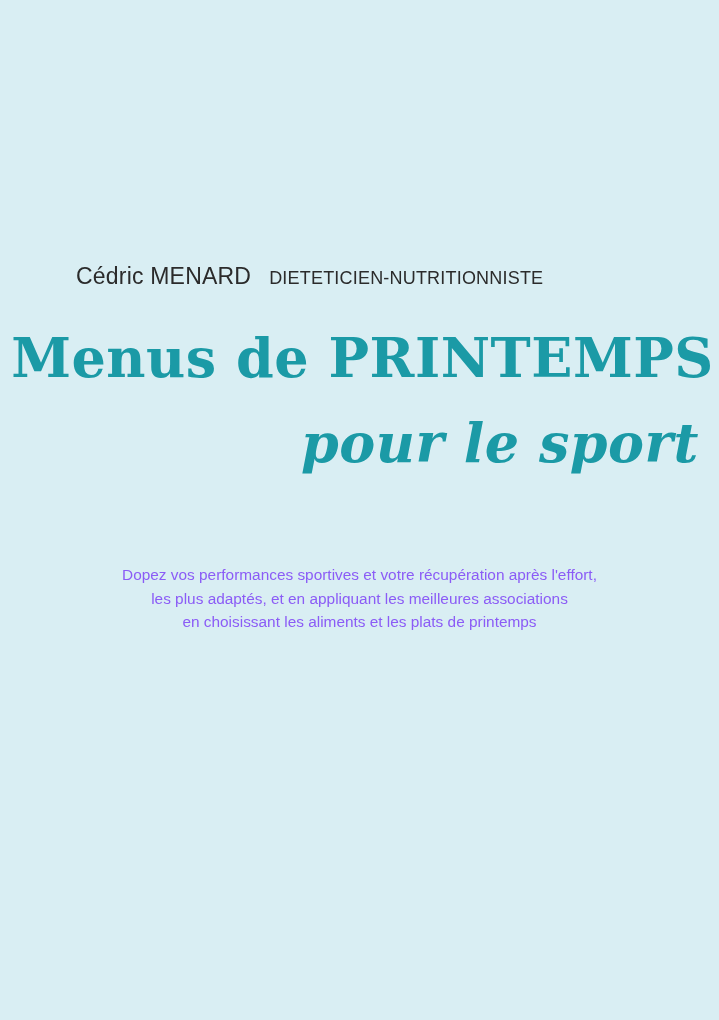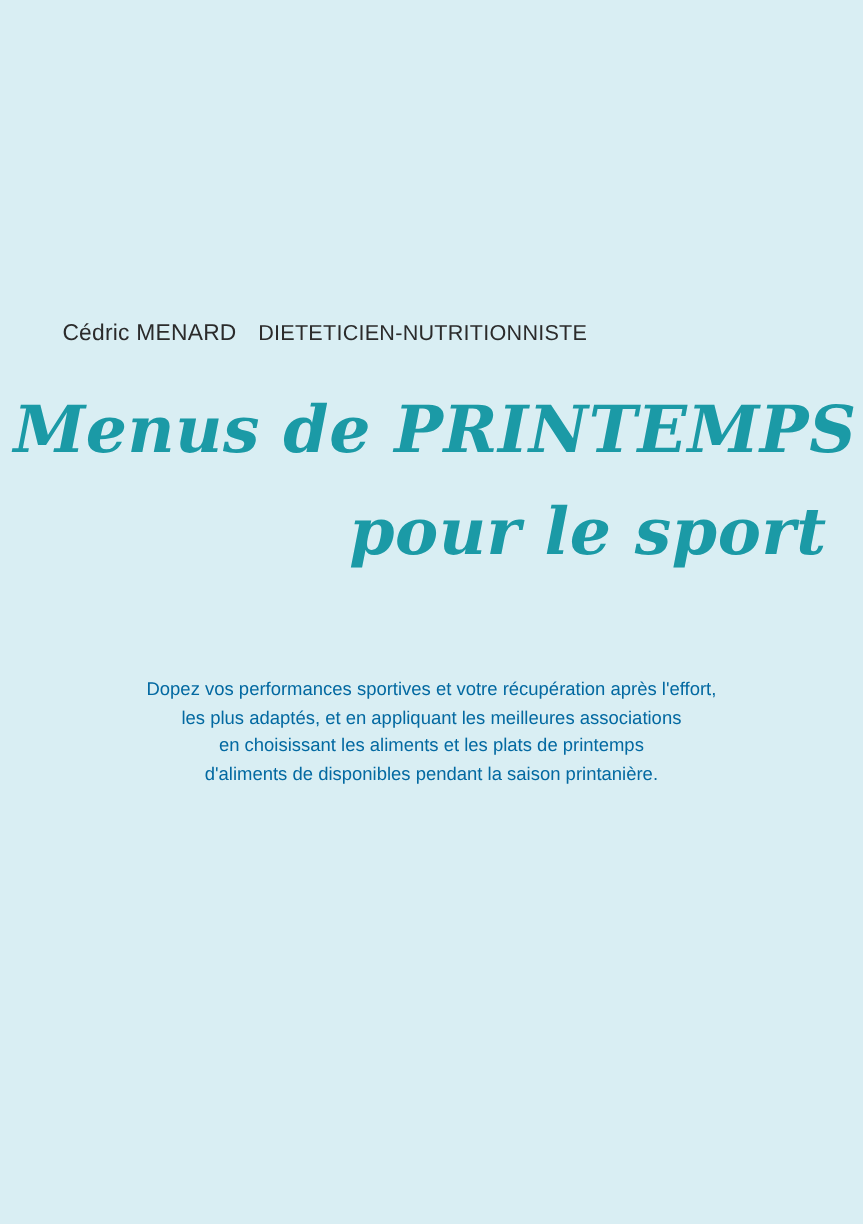--- a/index.html
+++ b/index.html
@@ -25,64 +25,64 @@
     top: 262px;
     left: 52px;
     width: 630px;
     color: #2b2b2b;
     font-size: 24.5px;
     font-weight: 400;
     letter-spacing: 0.2px;
     white-space: nowrap;
   }
   .author-name {
-    font-size: 19px;
+    font-size: 23px;
+    margin-left: 24px;
   }
   .author-role {
     font-size: 18px;
     margin-left: 18px;
   }
   .title-block {
     position: absolute;
     top: 330px;
     left: 0;
     width: 719px;
   }
   .title-line1 {
     display: block;
     text-align: center;
     color: #1b9aa6;
     font-family: "DejaVu Serif", serif;
-    font-style: italic;
     font-weight: 700;
     font-size: 54px;
     line-height: 1.05;
     letter-spacing: 0.5px;
     padding-left: 6px;
   }
   .title-line2 {
     display: block;
     text-align: right;
     color: #1b9aa6;
     font-family: "DejaVu Serif", serif;
     font-style: italic;
     font-weight: 700;
     font-size: 54px;
     line-height: 1.05;
     letter-spacing: 0.5px;
-    padding-right: 30px;
+    padding-right: 20px;
     margin-top: 28px;
   }
   .subtitle {
     position: absolute;
     top: 563px;
     left: 0;
     width: 719px;
     text-align: center;
-    color: #0369a1;
+    color: #8b5cf6;
     font-size: 15.4px;
     line-height: 1.53;
   }
   .subtitle span {
     display: block;
   }
 </style>
 </head>
 <body>
 
@@ -94,16 +94,15 @@
 
   <div class="title-block">
     <span class="title-line1">Menus de PRINTEMPS</span>
     <span class="title-line2">pour le sport</span>
   </div>
 
   <div class="subtitle">
     <span>Dopez vos performances sportives et votre récupération après l'effort,</span>
     <span>les plus adaptés, et en appliquant les meilleures associations</span>
     <span>en choisissant les aliments et les plats de printemps</span>
-    <span>d'aliments de disponibles pendant la saison printanière.</span>
   </div>
 
 </div>
 
 </body></html>

